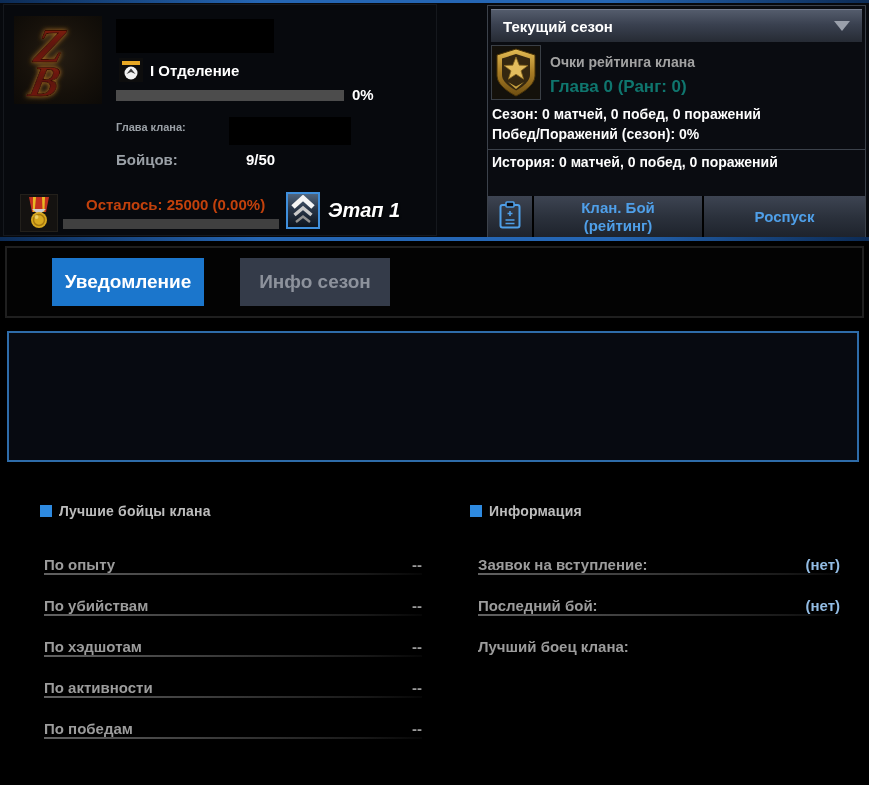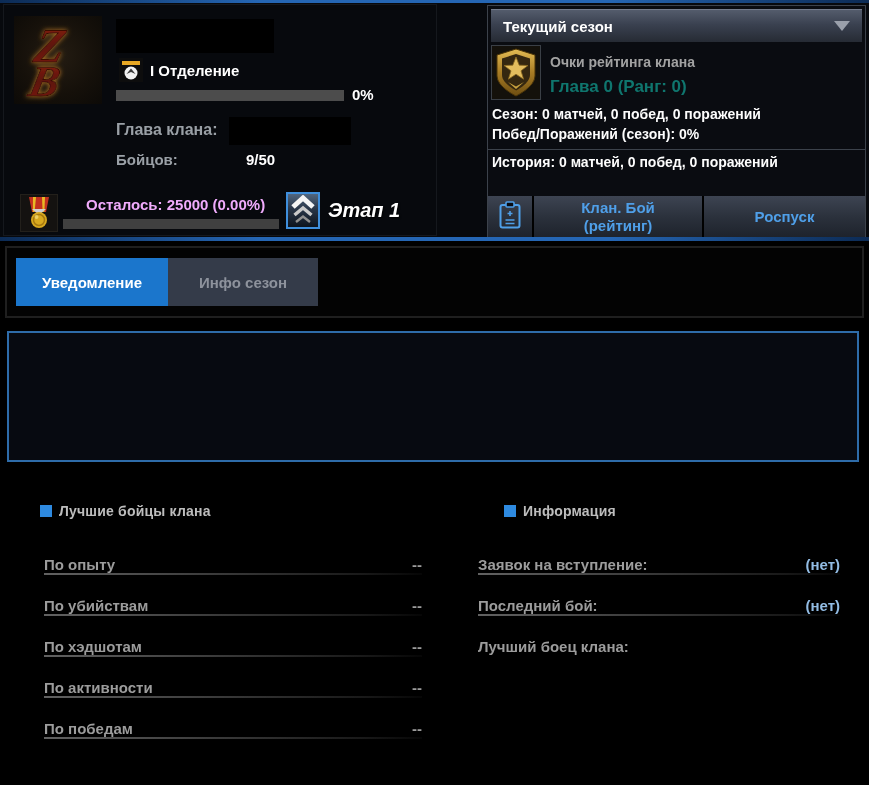--- a/index.html
+++ b/index.html
@@ -21,25 +21,25 @@
     background:#07090d; border:1px solid #15181d; }
   .emblem { position:absolute; left:10px; top:11px; width:88px; height:88px;
     background:radial-gradient(circle at 50% 45%, #241c12 0%, #15100a 60%, #0c0a07 100%); }
   .redacted { position:absolute; background:#000; }
   .redact-name { left:112px; top:14px; width:158px; height:34px; }
   .redact-leader { left:225px; top:112px; width:122px; height:28px; }
   .rank-icon { position:absolute; left:115px; top:53px; width:24px; height:24px; background:#0d0d0d; }
   .squad-label { position:absolute; left:146px; top:57px; font-size:15px; font-weight:bold; color:#fff; }
   .pbar1 { position:absolute; left:112px; top:85px; width:228px; height:11px; background:#4c4c4c; }
   .pct-label { position:absolute; left:348px; top:81px; font-size:15px; font-weight:bold; color:#fff; }
-  .leader-label { position:absolute; left:112px; top:116px; font-size:16px; font-weight:bold; color:#9aa0a6; }
+  .leader-label { position:absolute; left:112px; top:116px; font-size:11px; font-weight:bold; color:#9aa0a6; }
   .members-label { position:absolute; left:112px; top:146px; font-size:15px; font-weight:bold; color:#9aa0a6; }
   .members-value { position:absolute; left:242px; top:146px; font-size:15px; font-weight:bold; color:#fff; }
   .medal-icon { position:absolute; left:16px; top:189px; width:38px; height:38px; background:#141210; border:1px solid #23201b; }
-  .remaining-label { position:absolute; left:82px; top:191px; font-size:15px; font-weight:bold; color:#f0abfc; }
+  .remaining-label { position:absolute; left:82px; top:191px; font-size:15px; font-weight:bold; color:#c2410c; }
   .pbar2 { position:absolute; left:59px; top:214px; width:216px; height:10px; background:#404040; }
   .stage-icon { position:absolute; left:282px; top:187px; width:34px; height:37px;
     border:2px solid #3f8fdc; background:linear-gradient(to bottom,#51667e 0%,#2a3razor648 40%,#0d141e 100%);
     background:linear-gradient(to bottom,#51667e 0%,#293648 45%,#0d141e 100%);
     display:flex; align-items:center; justify-content:center; cursor:pointer; }
   .stage-label { position:absolute; left:324px; top:194px; font-size:20px; font-weight:bold;
     font-style:italic; color:#fff; text-shadow:1px 1px 2px #000; }
 
   .season-panel { position:absolute; left:487px; top:2px; width:379px; height:234px;
     background:#0a0c11; border:1px solid #3c424b; }
@@ -61,31 +61,31 @@
   .btn-row { position:absolute; left:0px; top:190px; width:377px; height:42px; display:flex; gap:2px; background:#000; }
   .panel-btn { background:linear-gradient(to bottom,#3d4452 0%,#2b313c 50%,#1d222b 100%);
     display:flex; flex-direction:column; align-items:center; justify-content:center;
     color:#4f9fe8; font-size:15px; font-weight:bold; line-height:18px; cursor:pointer; text-align:center; }
   .btn-clip { width:44px; } .btn-clanbattle { width:168px; } .btn-disband { flex:1; }
 
   
   .tab-strip { position:absolute; left:5px; top:246px; width:859px; height:72px;
     background:#030303; border:2px solid #1f1f1f; display:flex; align-items:center; padding-left:9px; }
   .tab { height:48px; display:flex; align-items:center; justify-content:center;
-    font-size:15px; font-weight:bold; cursor:pointer; }
+    font-size:19px; font-weight:bold; cursor:pointer;margin-left:36px; }
   .tab.active { width:152px; background:#1b76cc; color:#fff; }
   .tab.inactive { width:150px; background:#343b49; color:#8d929c; }
 
   
   .notice-box { position:absolute; left:7px; top:331px; width:852px; height:131px;
     background:#070a11; border:2px solid #2e6ca9; }
 
   
   .section-header { position:absolute; display:flex; align-items:center; gap:7px; }
-  .hdr-left { left:40px; top:503px; } .hdr-right { left:504px; top:503px; }
+  .hdr-left { left:40px; top:503px; } .hdr-right { left:470px; top:503px; }
   .bullet { width:12px; height:12px; background:#2e8ae0; }
   .section-title { font-size:14px; font-weight:bold; color:#bdbdbd; letter-spacing:.2px; }
   .stat-col { position:absolute; top:546px; }
   .col-left { left:44px; width:378px; } .col-right { left:478px; width:362px;text-align:right; }
   .stat-row { display:flex; justify-content:space-between; align-items:flex-end; height:27px; }
   .stat-label { font-size:15px; font-weight:bold; color:#9c9c9c; }
   .stat-value { font-size:15px; font-weight:bold; color:#9c9c9c; }
   .stat-value.link { color:#92bce4; }
   .rule { height:2px; margin-bottom:12px;
     background:linear-gradient(to right, rgba(130,130,130,.75), rgba(70,70,70,.35) 85%, rgba(40,40,40,.15)); }

